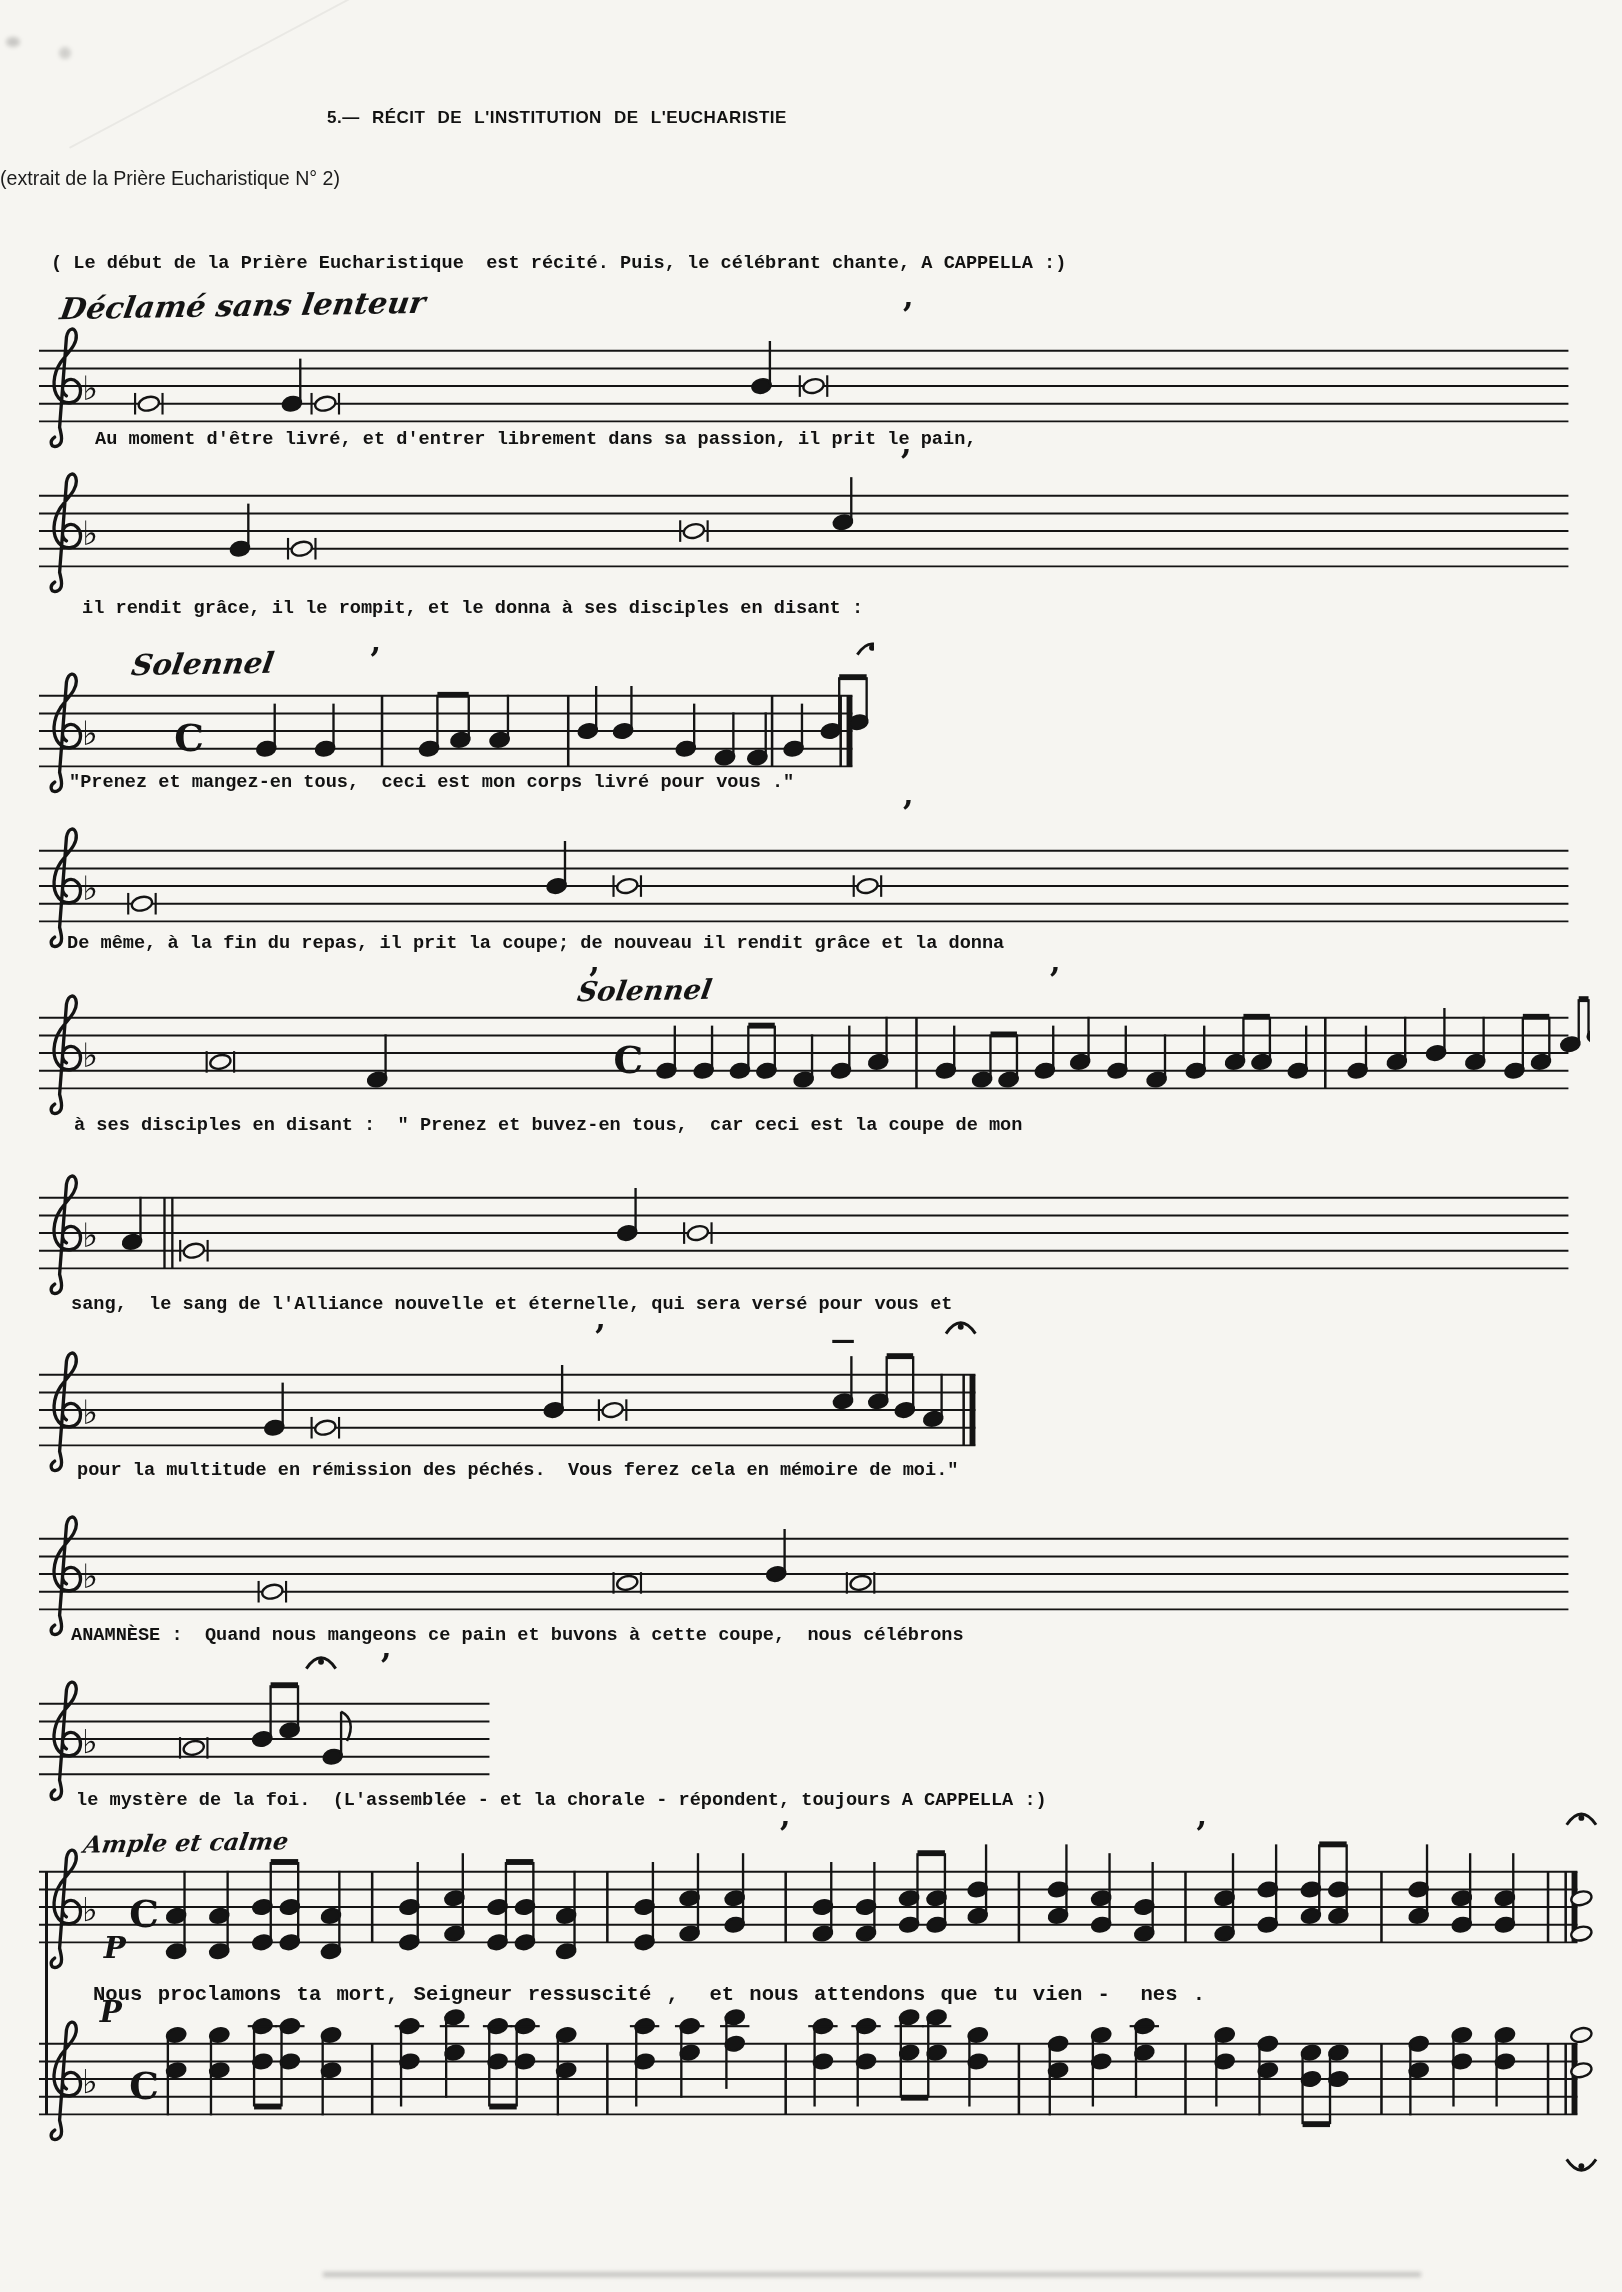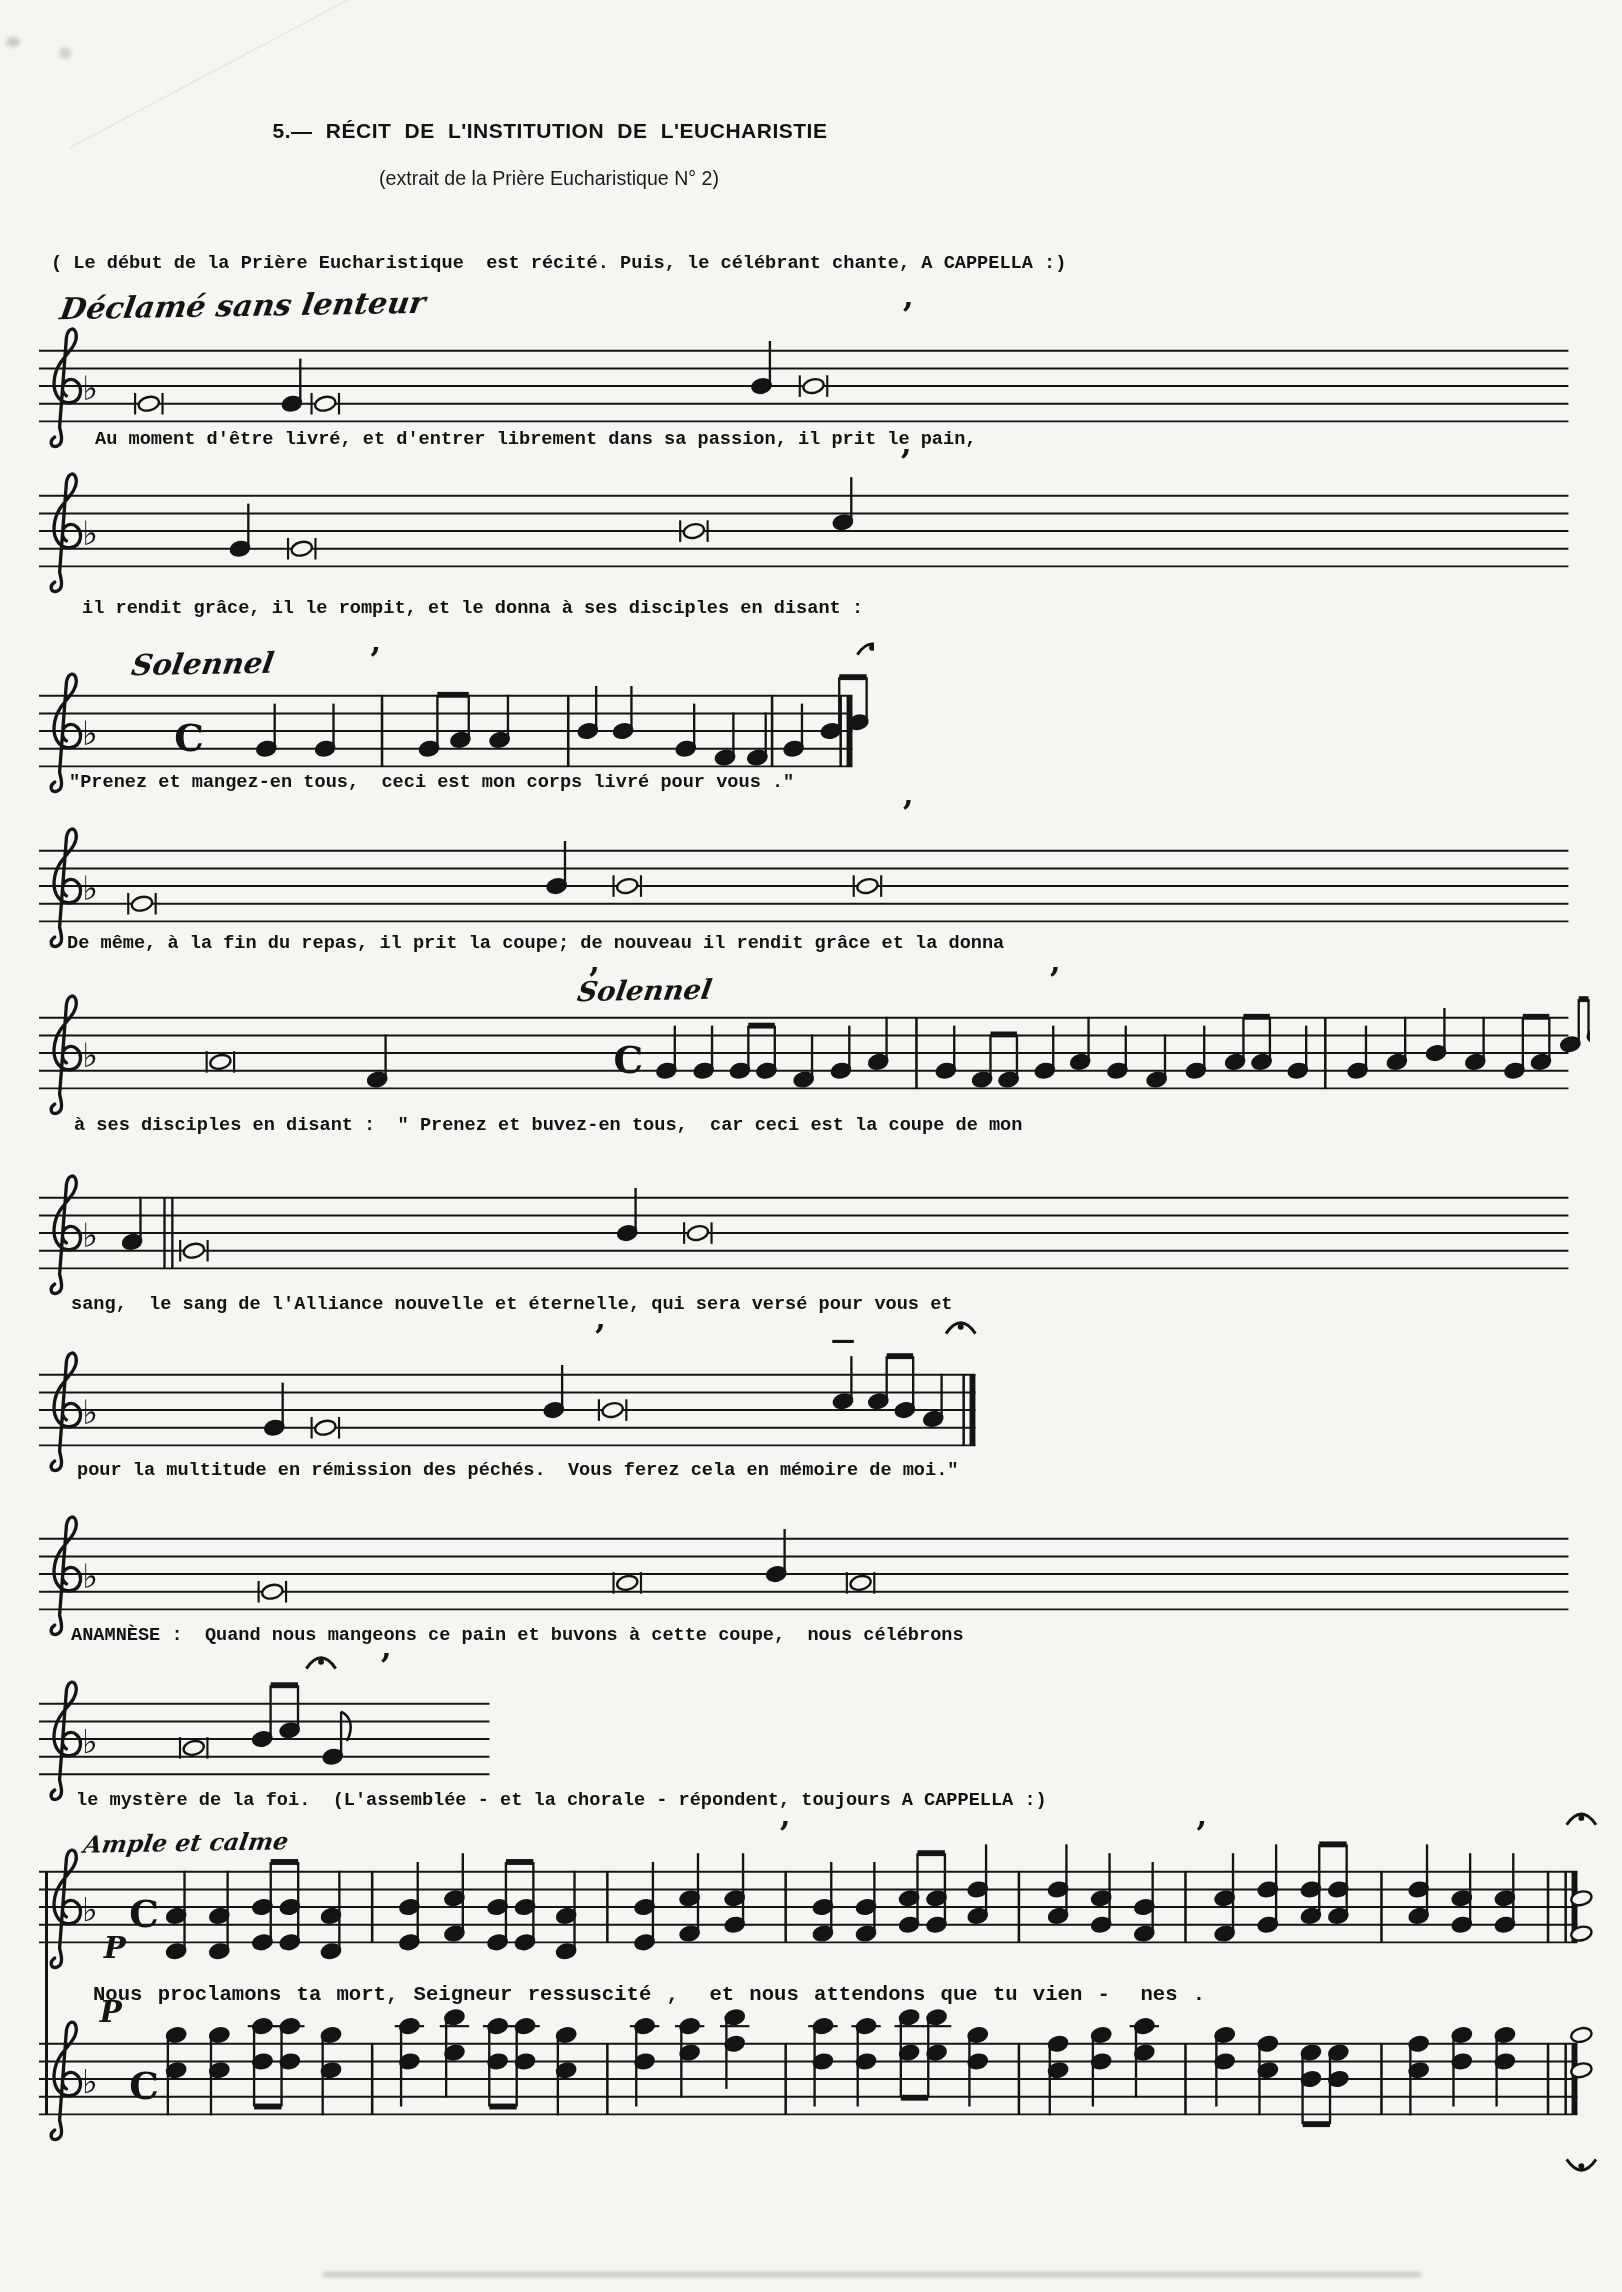--- a/index.html
+++ b/index.html
@@ -3,27 +3,26 @@
 <meta charset="utf-8">
 <style>
   html,body{margin:0;padding:0;}
   body{background:#8f8d88;}
   .page{
     position:relative; width:1622px; height:2293px; margin:0 auto;
     background:#f6f5f1; overflow:hidden;
     font-family:"Liberation Sans", sans-serif; color:#161616;
   }
   .title{
-    position:absolute; left:1px; top:108px; width:1098px; text-align:center;
-    font-size:21px; font-weight:bold; letter-spacing:0.5px; word-spacing:6.9px;
+    position:absolute; left:8px; top:108px; width:1098px; text-align:center;
+    font-size:17px; font-weight:bold; letter-spacing:0.5px; word-spacing:6.9px;
     color:#121212;
-    margin-top:11px;
   }
   .subtitle{
-    position:absolute; left:0; top:167px; width:1098px; text-align:center;
+    position:absolute; left:0; top:167px; width:1098px; 
     font-size:19.6px; color:#1c1c1c;
   }
   .rubric,.lyric{
     position:absolute;
     font-family:"Liberation Mono","DejaVu Sans Mono",monospace;
     font-weight:bold; font-size:18.6px; white-space:pre; color:#121212;
   }
   .tempo{
     position:absolute;
     font-family:"DejaVu Serif",serif; font-style:italic; font-weight:bold;

